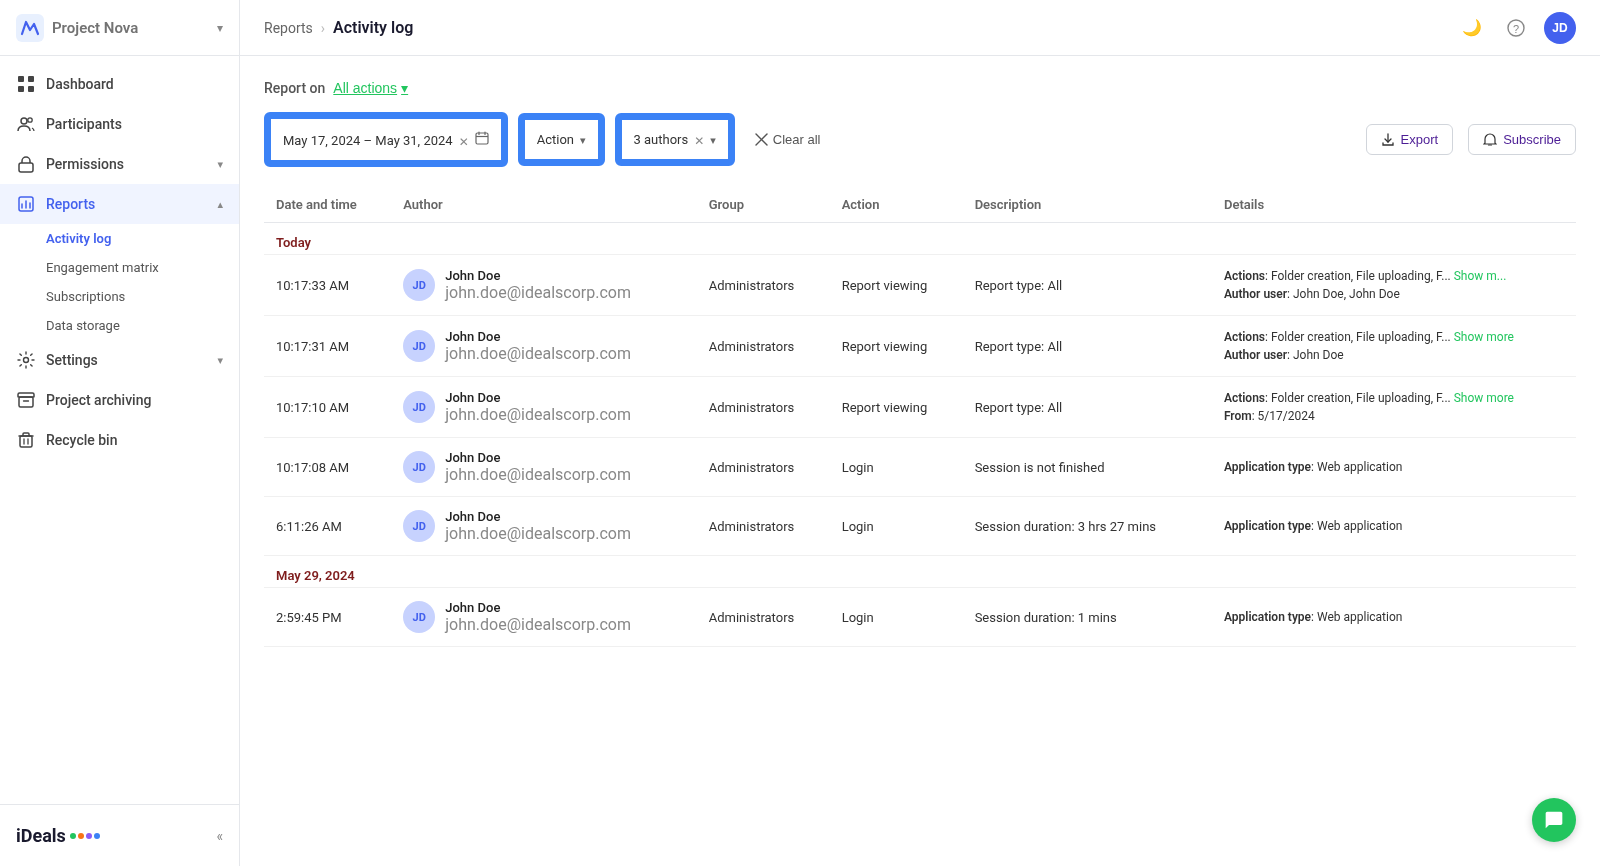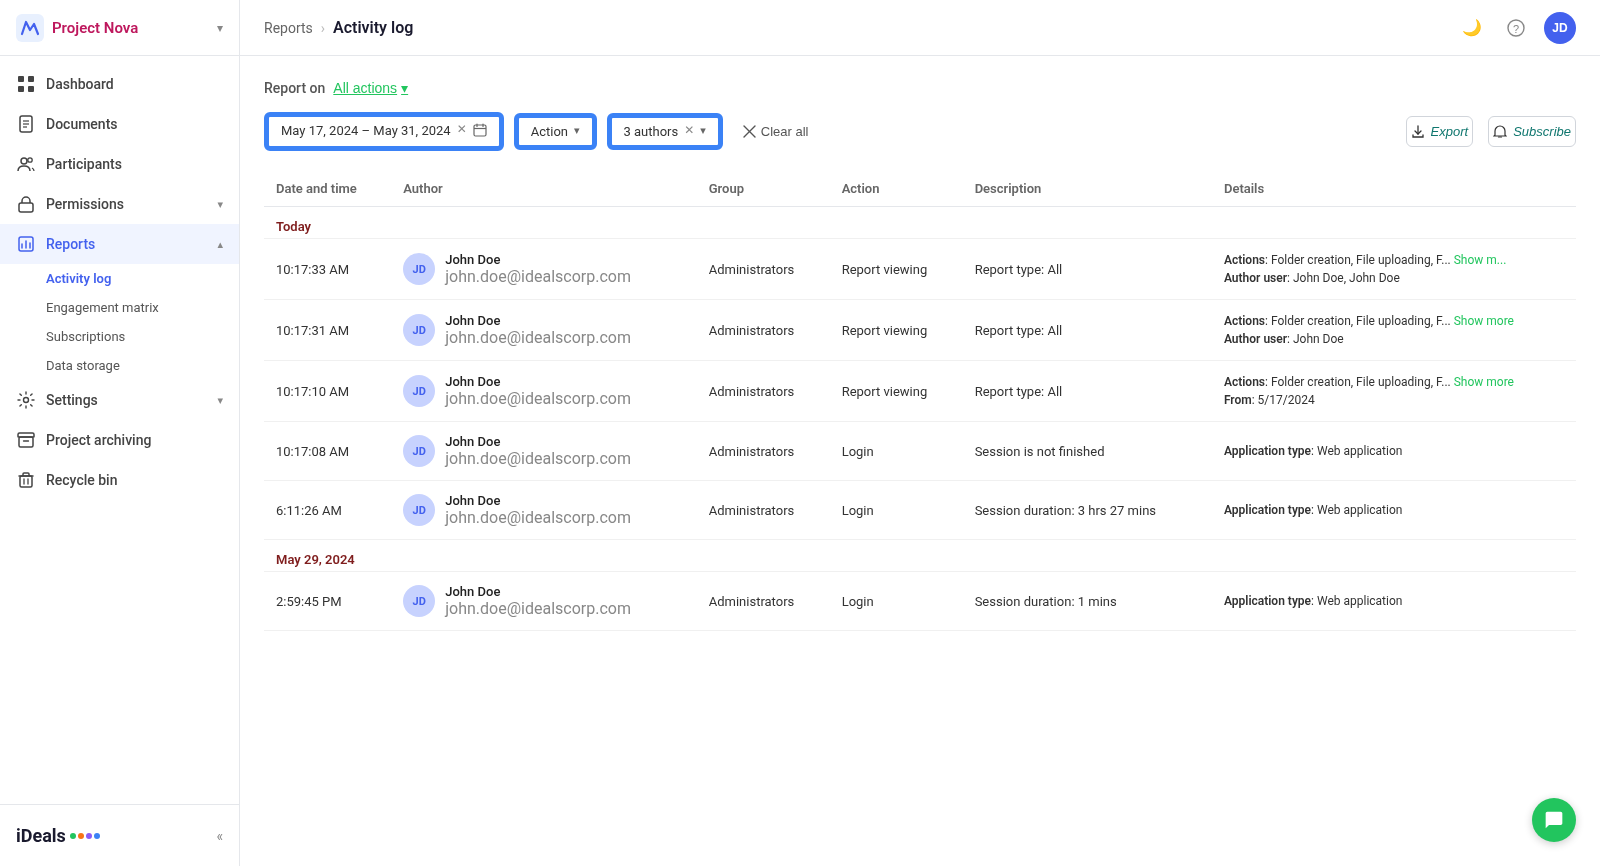--- a/index.html
+++ b/index.html
@@ -28,21 +28,21 @@
       align-items: center;
       gap: 8px;
     }
     .logo-icon {
       width: 28px;
       height: 28px;
     }
     .sidebar-title {
       font-size: 15px;
       font-weight: 600;
-      color: #be185d;
+      color: #737373;
     }
     .sidebar-chevron {
       color: #888;
       font-size: 12px;
     }
     .sidebar-nav {
       flex: 1;
       overflow-y: auto;
       padding: 8px 0;
     }
@@ -174,25 +174,25 @@
 
     .filters-row {
       display: flex;
       align-items: center;
       gap: 10px;
       margin-bottom: 20px;
       flex-wrap: wrap;
     }
     .filter-chip {
       display: flex;
-      align-items: flex-start;
+      align-items: flex-end;
       gap: 6px;
-      border: 5px solid #3b82f6;
+      border: 7px solid #3b82f6;
       border-radius: 6px;
-      padding: 6px 12px;
+      padding: 12px 12px;
       font-size: 13px;
       color: #333;
       background: #fff;
       cursor: pointer;
     }
     .filter-chip .close-x {
       cursor: pointer;
       color: #888;
       font-size: 12px;
       line-height: 1;
@@ -209,27 +209,26 @@
       font-size: 13px;
       cursor: pointer;
       padding: 6px 10px;
     }
     .export-btn, .subscribe-btn {
       display: flex;
       align-items: center;
       gap: 6px;
       border: 1px solid #d1d5db;
       border-radius: 6px;
-      padding: 7px 4px;
+      padding: 7px 14px;
       font-size: 13px;
       background: #fff;
       cursor: pointer;
-      color: #0f766e;
+      color: #4c1d95;
       margin-left: auto;
-      font-style: italic;
     }
     .export-btn:first-of-type { margin-left: auto; }
     .subscribe-btn { margin-left: 5px; }
     .filter-right-group { display: flex; gap: 10px; margin-left: auto; }
 
     
     .table-container { overflow-x: auto; }
     table { width: 100%; border-collapse: collapse; font-size: 13px; }
     thead tr { border-bottom: 1px solid #e5e7eb; }
     thead th {
@@ -305,31 +304,20 @@
         <svg width="18" height="18" viewBox="0 0 18 18" fill="none">
             <rect x="1" y="1" width="6" height="6" rx="1" fill="currentColor"></rect>
             <rect x="11" y="1" width="6" height="6" rx="1" fill="currentColor"></rect>
             <rect x="1" y="11" width="6" height="6" rx="1" fill="currentColor"></rect>
             <rect x="11" y="11" width="6" height="6" rx="1" fill="currentColor"></rect>
           </svg>
       </span>
       <span class="nav-label">Dashboard</span>
     </div>
 
-    <div class="nav-item">
-      <span class="nav-icon">
-        <svg width="18" height="18" viewBox="0 0 18 18" fill="none">
-            <rect x="3" y="1" width="12" height="16" rx="2" stroke="currentColor" stroke-width="1.5" fill="none"></rect>
-            <line x1="6" y1="6" x2="12" y2="6" stroke="currentColor" stroke-width="1.2"></line>
-            <line x1="6" y1="9" x2="12" y2="9" stroke="currentColor" stroke-width="1.2"></line>
-            <line x1="6" y1="12" x2="10" y2="12" stroke="currentColor" stroke-width="1.2"></line>
-          </svg>
-      </span>
-      <span class="nav-label">Documents</span>
-    </div>
 
     <div class="nav-item">
       <span class="nav-icon">
         <svg width="18" height="18" viewBox="0 0 18 18" fill="none">
             <circle cx="7" cy="6" r="3" stroke="currentColor" stroke-width="1.5" fill="none"></circle>
             <path d="M1 16c0-3.314 2.686-5 6-5s6 1.686 6 5" stroke="currentColor" stroke-width="1.5" fill="none"></path>
             <circle cx="13" cy="5" r="2.2" stroke="currentColor" stroke-width="1.3" fill="none"></circle>
             <path d="M15 13c1.2.5 2 1.5 2 3" stroke="currentColor" stroke-width="1.3" fill="none"></path>
           </svg>
       </span>

